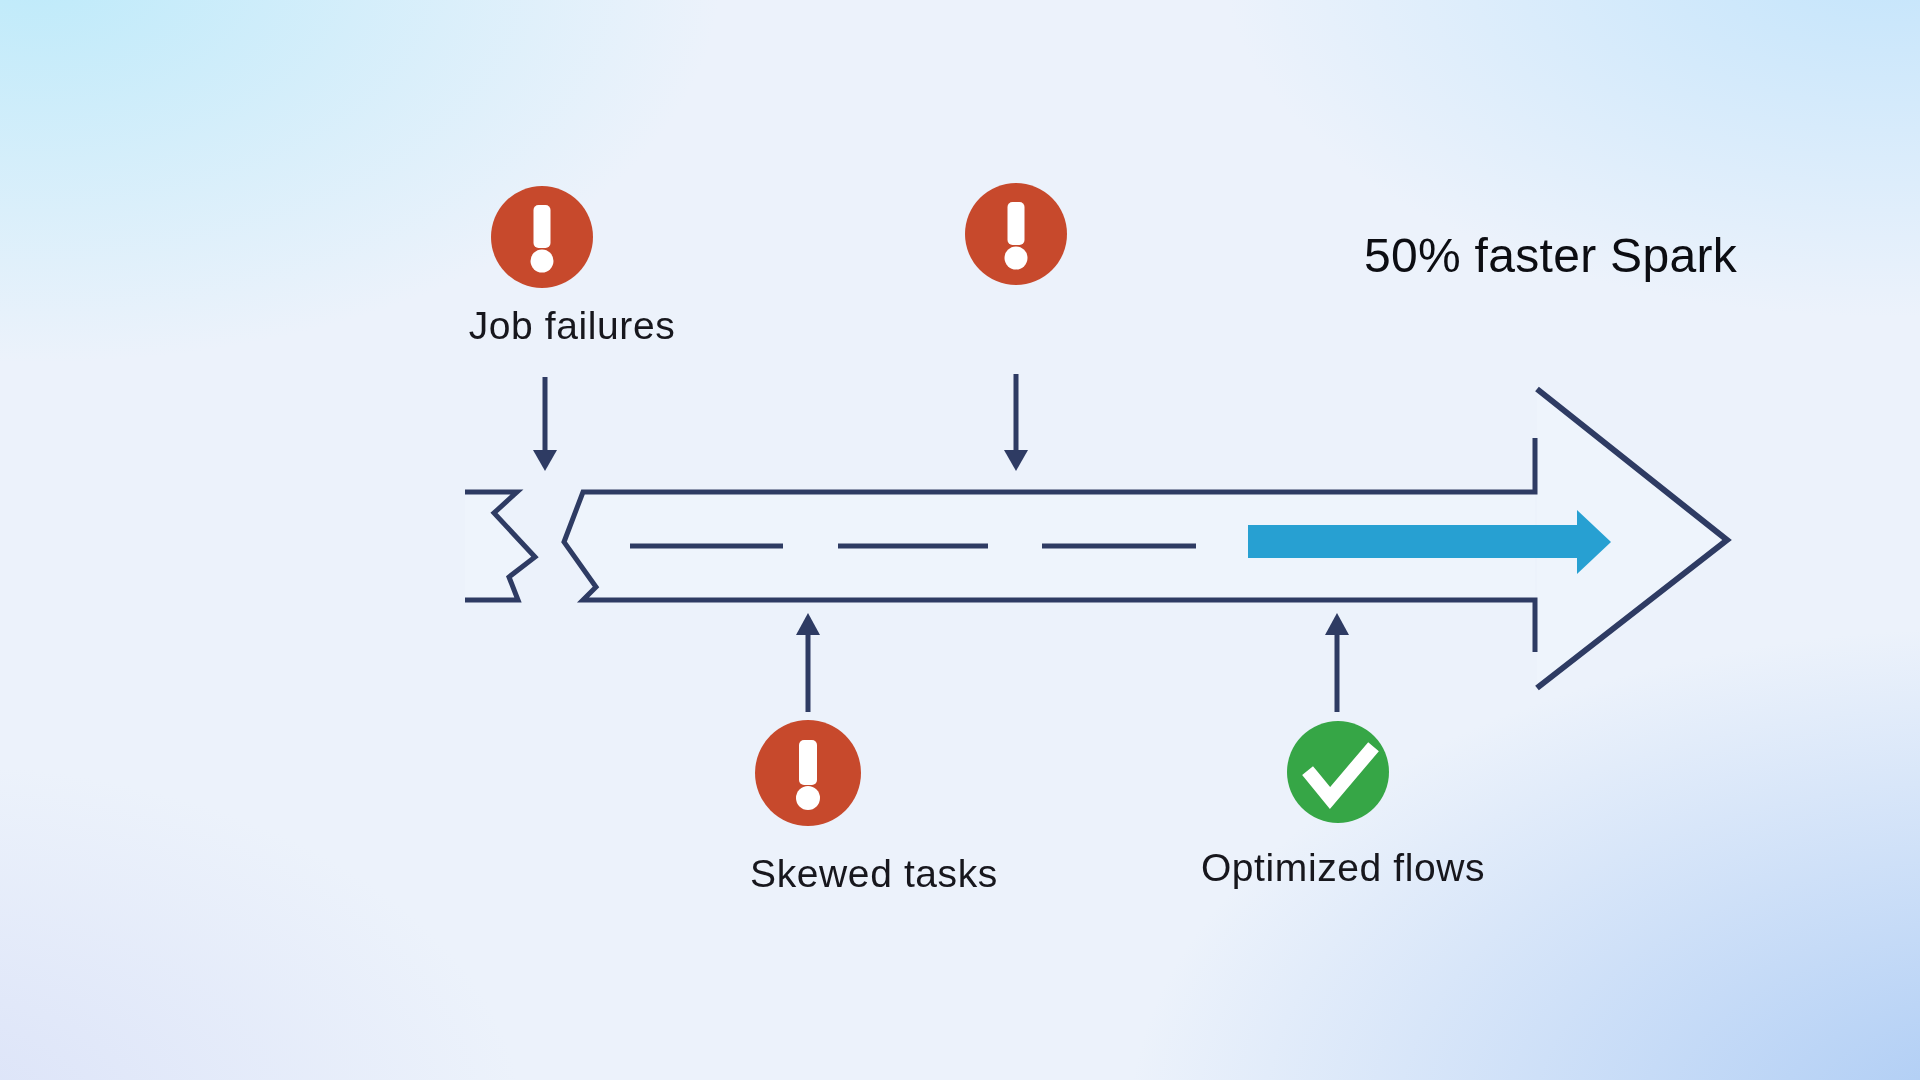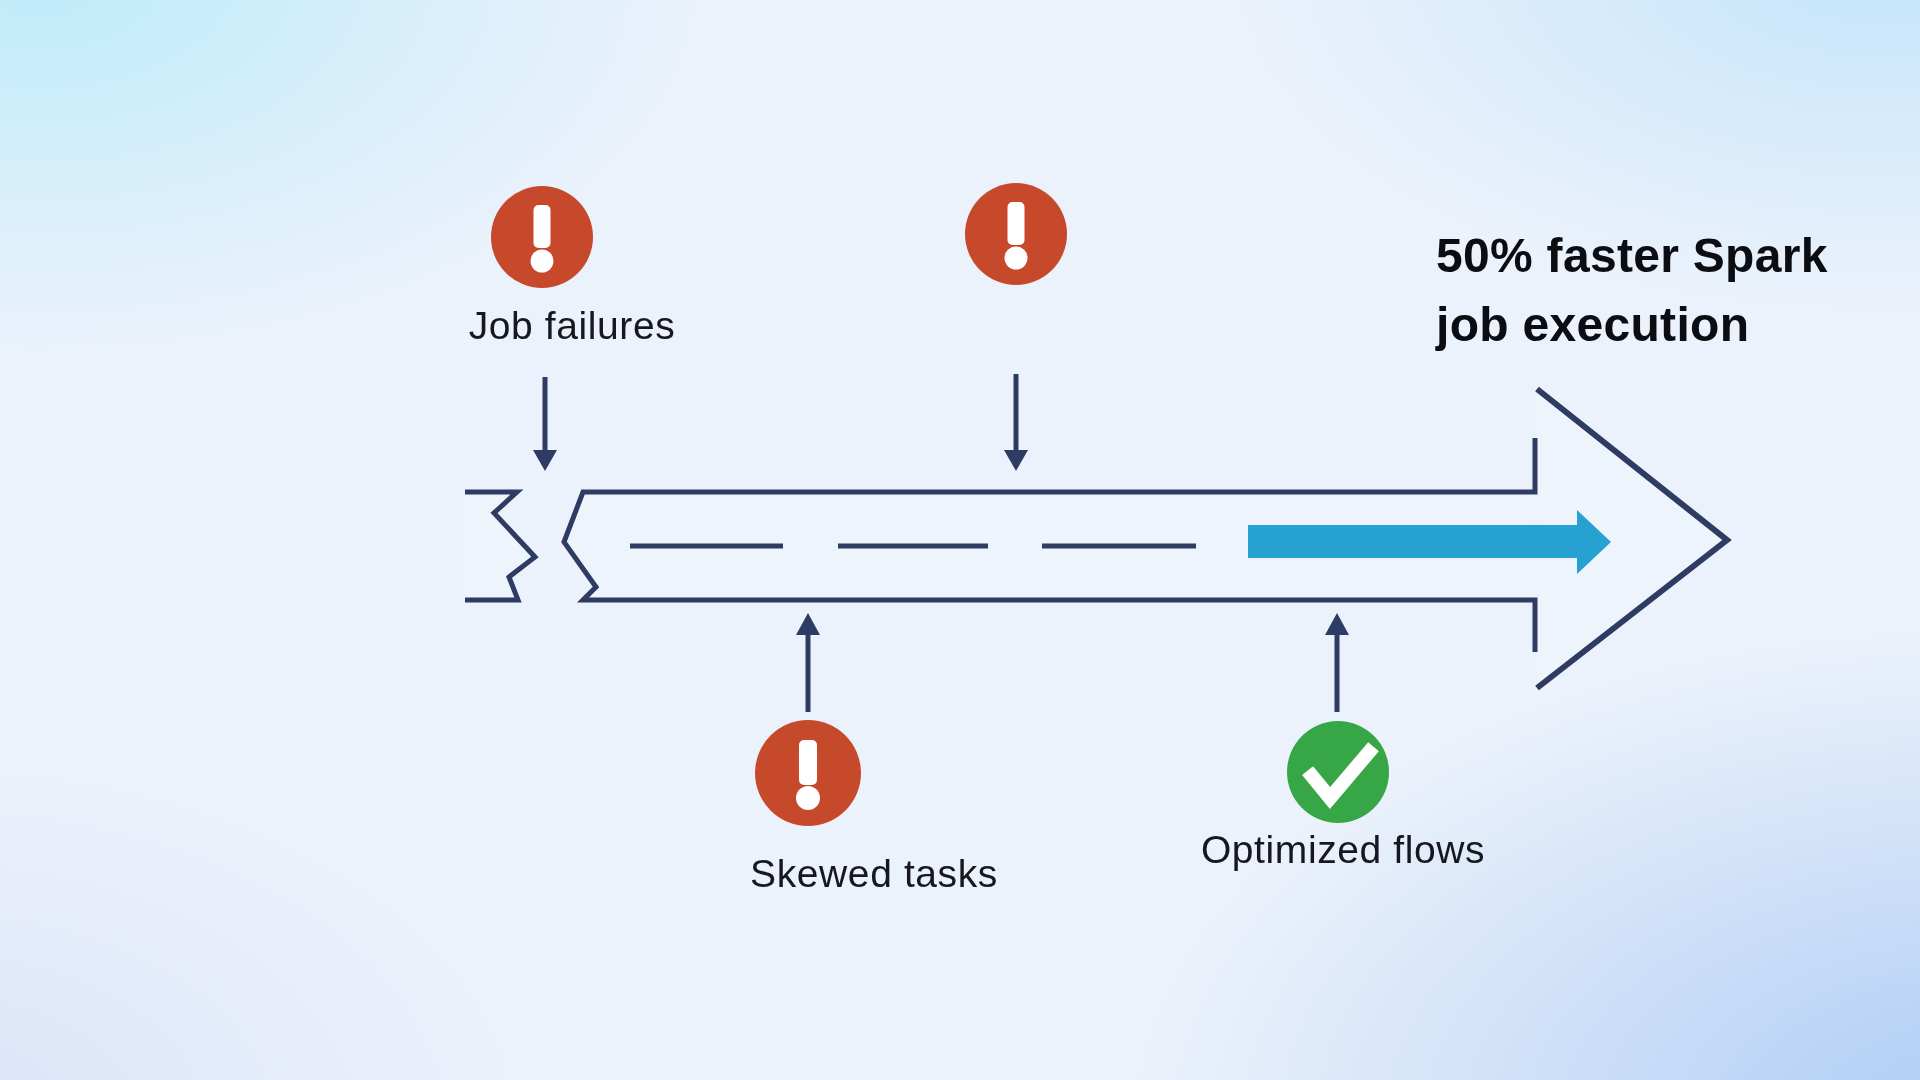--- a/index.html
+++ b/index.html
@@ -22,34 +22,34 @@
     background:#2196c8;border-radius:50px;
     display:flex;align-items:center;justify-content:center;
   }
   .raw-box .raw-label{
     width:200px;text-align:center;
     color:#ffffff;font-weight:bold;font-size:64px;line-height:85px;
     letter-spacing:.5px;
   }
 
   .headline{
-    position:absolute;left:1436px;top:221px;width:480px;
-    color:#0c0d12;font-weight:bold;font-size:48px;line-height:69px;
+    position:absolute;left:1364px;top:221px;width:480px;
+    color:#0c0d12;font-weight:normal;font-size:48px;line-height:69px;
     letter-spacing:.3px;
   }
 
   .node-label{
     position:absolute;transform:translateX(-50%);
     color:#17171d;font-size:39px;line-height:46px;letter-spacing:.6px;
     white-space:nowrap;
   }
   .lbl-job{left:546px;top:303px;margin-left:26px;}
   .lbl-resource{left:1025px;top:303px;}
   .lbl-skewed{left:830px;top:851px;margin-left:44px;}
-  .lbl-optimized{left:1343px;top:827px;text-align:center;}
+  .lbl-optimized{left:1343px;top:845px;text-align:center;}
 </style>
 </head>
 <body>
 
 <div class="canvas">
 
   <svg class="diagram-svg" width="1920" height="1080" viewBox="0 0 1920 1080">
 
     <path d="M583,492 L1535,492 L1535,600 L583,600 L596,587 L564,542 Z" fill="#eef4fc"></path>
     <path d="M1537,389 L1727,540 L1537,688 Z" fill="#eef4fc"></path>
@@ -103,20 +103,19 @@
 
     <g transform="translate(1338,772)">
       <circle cx="0" cy="0" r="51" fill="#36a646"></circle>
       <path d="M-26,4 L-8,26 L31,-20" fill="none" stroke="#ffffff" stroke-width="14" stroke-linecap="square"></path>
     </g>
   </svg>
 
 
   <div class="headline">
     <div>50% faster Spark</div>
-    <div>job execution</div>
   </div>
 
   <div class="node-label lbl-job">Job failures</div>
   <div class="node-label lbl-skewed">Skewed tasks</div>
   <div class="node-label lbl-optimized">Optimized flows</div>
 
 </div>
 
 </body></html>

